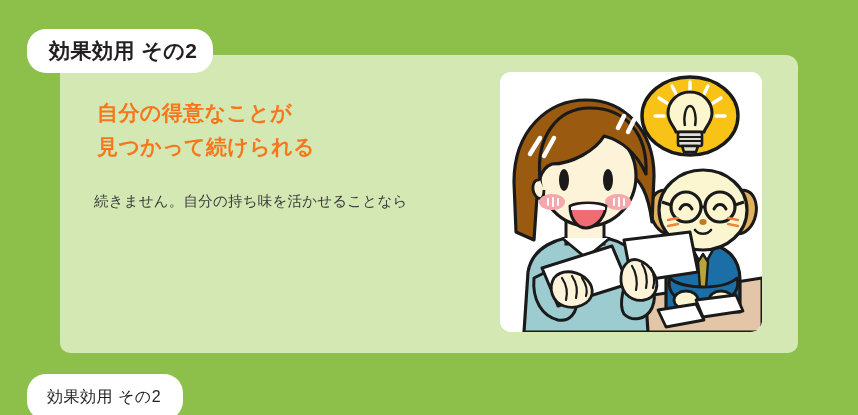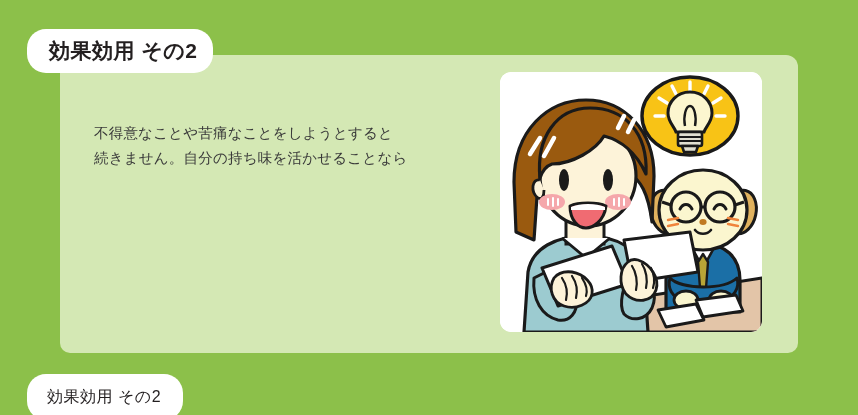--- a/index.html
+++ b/index.html
@@ -108,22 +108,25 @@
 
 <div id="stage">
 
   <div class="inner-panel"></div>
 
   <div class="tab tab-top">
     <span>効果効用 その2</span>
   </div>
 
   <div class="text-col">
+    <h2 class="headline">
+      <span class="hl-line">自分の得意なことが</span>
+      <span class="hl-line">見つかって続けられる</span>
+    </h2>
     <p class="body-copy">
-      <span class="bc-line">不得意なことや苦痛なことをしようとすると</span>
       <span class="bc-line">続きません。自分の持ち味を活かせることなら</span>
     </p>
   </div>
 
   <div class="illus-card">
     <svg width="262" height="260" viewBox="0 0 262 260">
       <defs>
         <clipPath id="cardclip">
             <rect x="0" y="0" width="262" height="260" rx="11"></rect>
           </clipPath>

